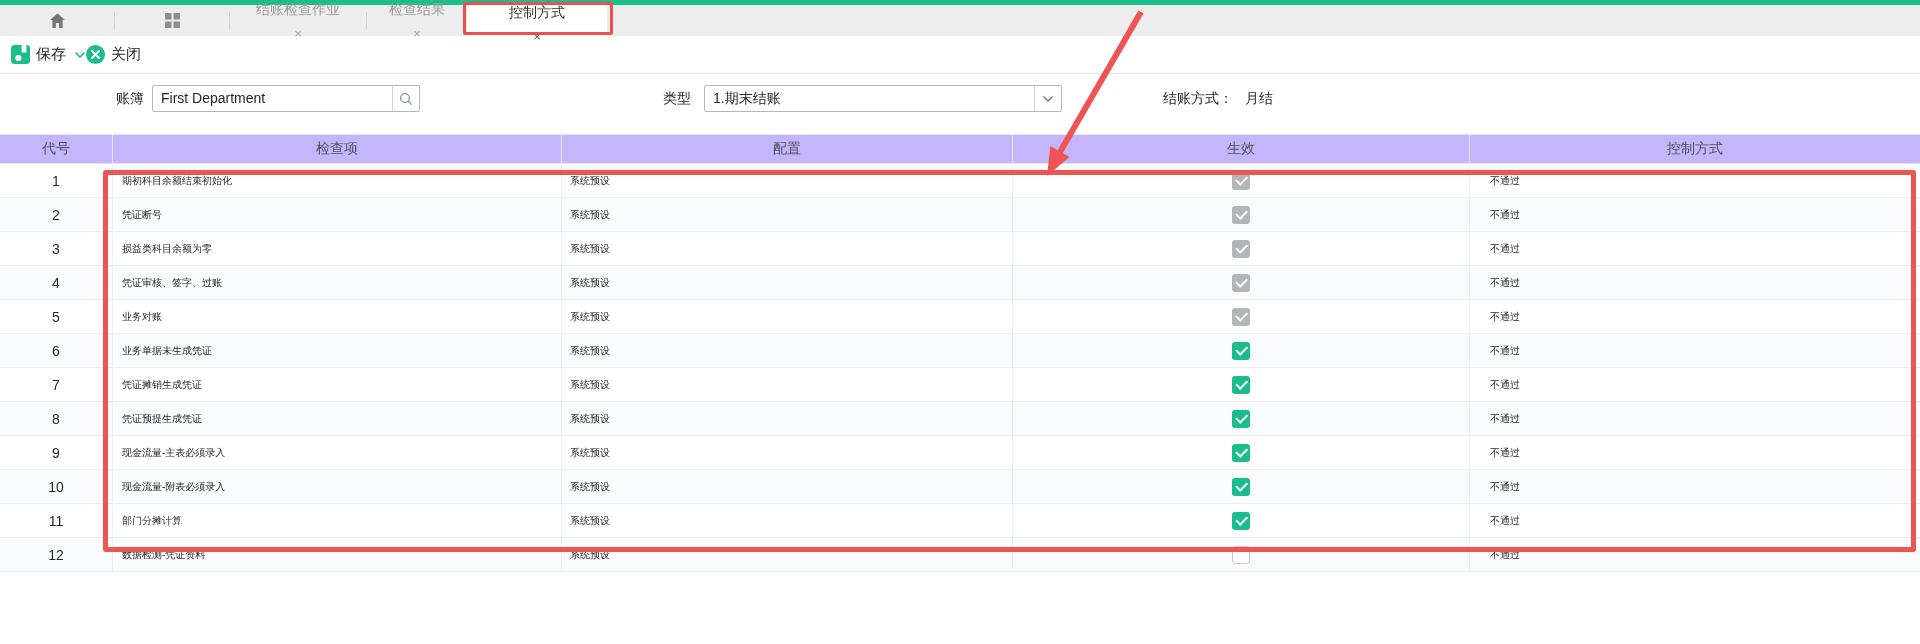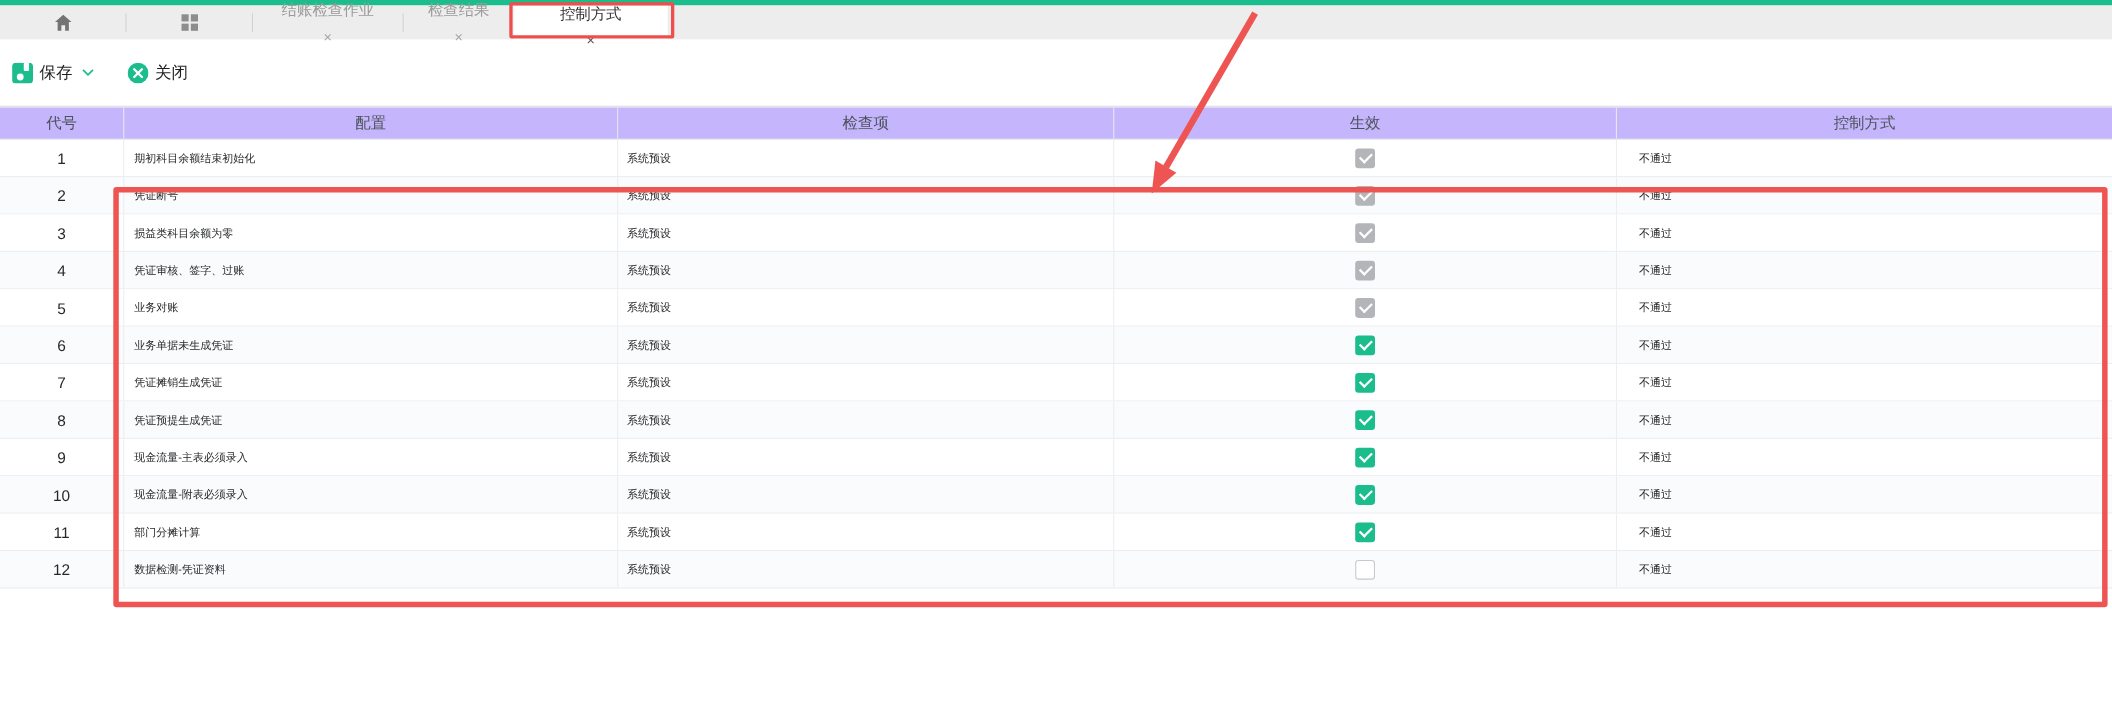--- a/index.html
+++ b/index.html
@@ -17,22 +17,22 @@
   .tab { display:flex; align-items:center; justify-content:center; gap:7px;
          font-size:14px; color:#9a9a9a; cursor:pointer;flex-direction:column; }
   .tab .close-x { font-size:13px; color:#a5a5a5; }
   .tab.inactive-1 { width:136px; }
   .tab.inactive-2 { width:100px; }
   .tab.active { width:140px; background:#fff; color:#333; position:relative; }
   .tab.active .close-x { color:#555; }
   .tab-dot { width:8px; height:8px; border-radius:50%; background:#1bbd8d; }
 
   
-  .toolbar { height:61px; background:#fff; border-bottom:1px solid #e8e8e8;
-             display:flex; align-items:center; padding-left:11px; gap:30px; }
+  .toolbar { height:38px; background:#fff; border-bottom:1px solid #e8e8e8;
+             display:flex; align-items:center; padding-left:11px; }
   .tool-btn { display:flex; align-items:center; gap:6px; font-size:15px; color:#1f1f1f; cursor:pointer; }
   .tool-chevron { margin-left:2px; display:flex; align-items:center; }
 
   
   .form-row { position:relative; height:60px; background:#fff; }
   .f-label { position:absolute; top:11px; height:27px; line-height:27px; font-size:14px; color:#2a2a2a; }
   .f-box { position:absolute; top:11px; height:27px; background:#fff;
            border:1px solid #b2b6bd; border-radius:2px; display:flex; align-items:stretch; }
   .f-box .f-text { flex:1; font-size:14px; color:#1f1f1f; line-height:25px; padding:0 8px;
                    white-space:nowrap; overflow:hidden; }
@@ -130,25 +130,50 @@
     </div>
     <div class="tool-btn">
       <svg width="19" height="19" viewBox="0 0 19 19">
         <circle cx="9.5" cy="9.5" r="9.5" fill="#1bbd8d"></circle>
         <path d="M6 6 L13 13 M13 6 L6 13" stroke="#ffffff" stroke-width="2.1" stroke-linecap="round"></path>
       </svg>
       <span>关闭</span>
     </div>
   </div>
 
+  <div class="form-row">
+    <div class="f-label" style="left:116px;">账簿</div>
+    <div class="f-box" style="left:152px; width:268px;">
+      <div class="f-text">First Department</div>
+      <div class="f-end">
+        <svg width="14" height="14" viewBox="0 0 14 14">
+          <circle cx="6" cy="6" r="4.4" fill="none" stroke="#8a8f98" stroke-width="1.3"></circle>
+          <line x1="9.3" y1="9.3" x2="12.6" y2="12.6" stroke="#8a8f98" stroke-width="1.3"></line>
+        </svg>
+      </div>
+    </div>
+
+    <div class="f-label" style="left:663px;">类型</div>
+    <div class="f-box" style="left:704px; width:358px;">
+      <div class="f-text">1.期末结账</div>
+      <div class="f-end">
+        <svg width="12" height="8" viewBox="0 0 12 8">
+          <polyline points="1.5,1.5 6,6 10.5,1.5" fill="none" stroke="#70757d" stroke-width="1.4"></polyline>
+        </svg>
+      </div>
+    </div>
+
+    <div class="f-static" style="left:1163px;">结账方式：</div>
+    <div class="f-static" style="left:1245px;">月结</div>
+  </div>
 
   <div class="grid-row thead">
       <div class="th">代号</div>
+      <div class="th">检查项</div>
       <div class="th">配置</div>
-      <div class="th">检查项</div>
       <div class="th">生效</div>
       <div class="th">控制方式</div>
     </div>
   <div>
       <div class="grid-row trow">
         <div class="td c-code">1</div>
         <div class="td c-item">期初科目余额结束初始化</div>
         <div class="td c-config">系统预设</div>
         <div class="td c-effective">
           <div class="cbx checked-disabled"></div>

